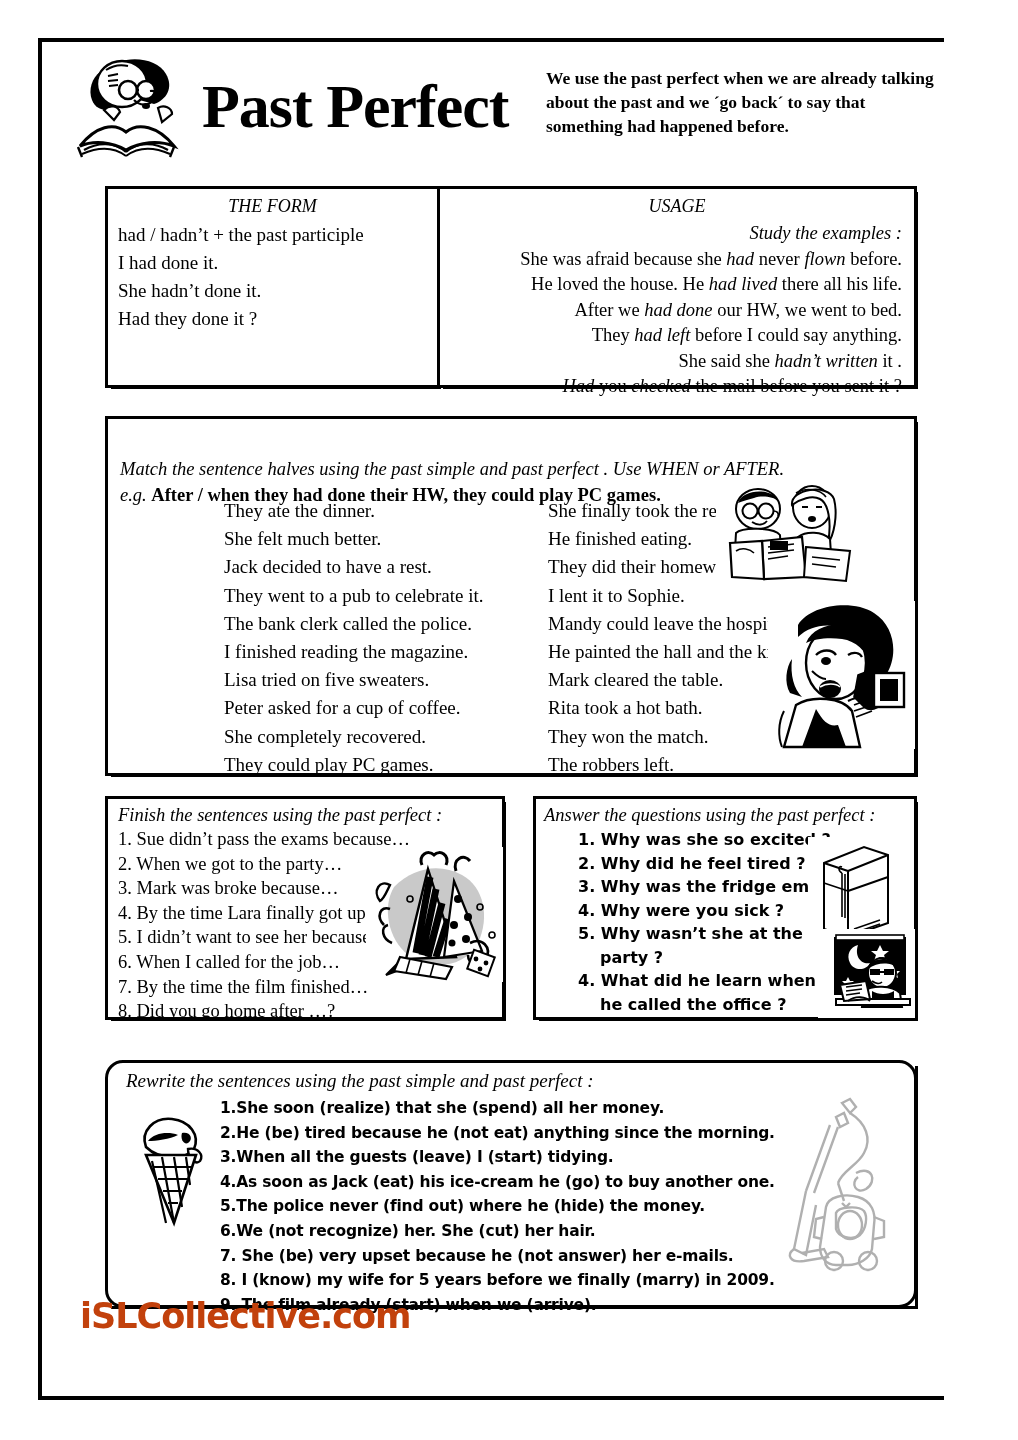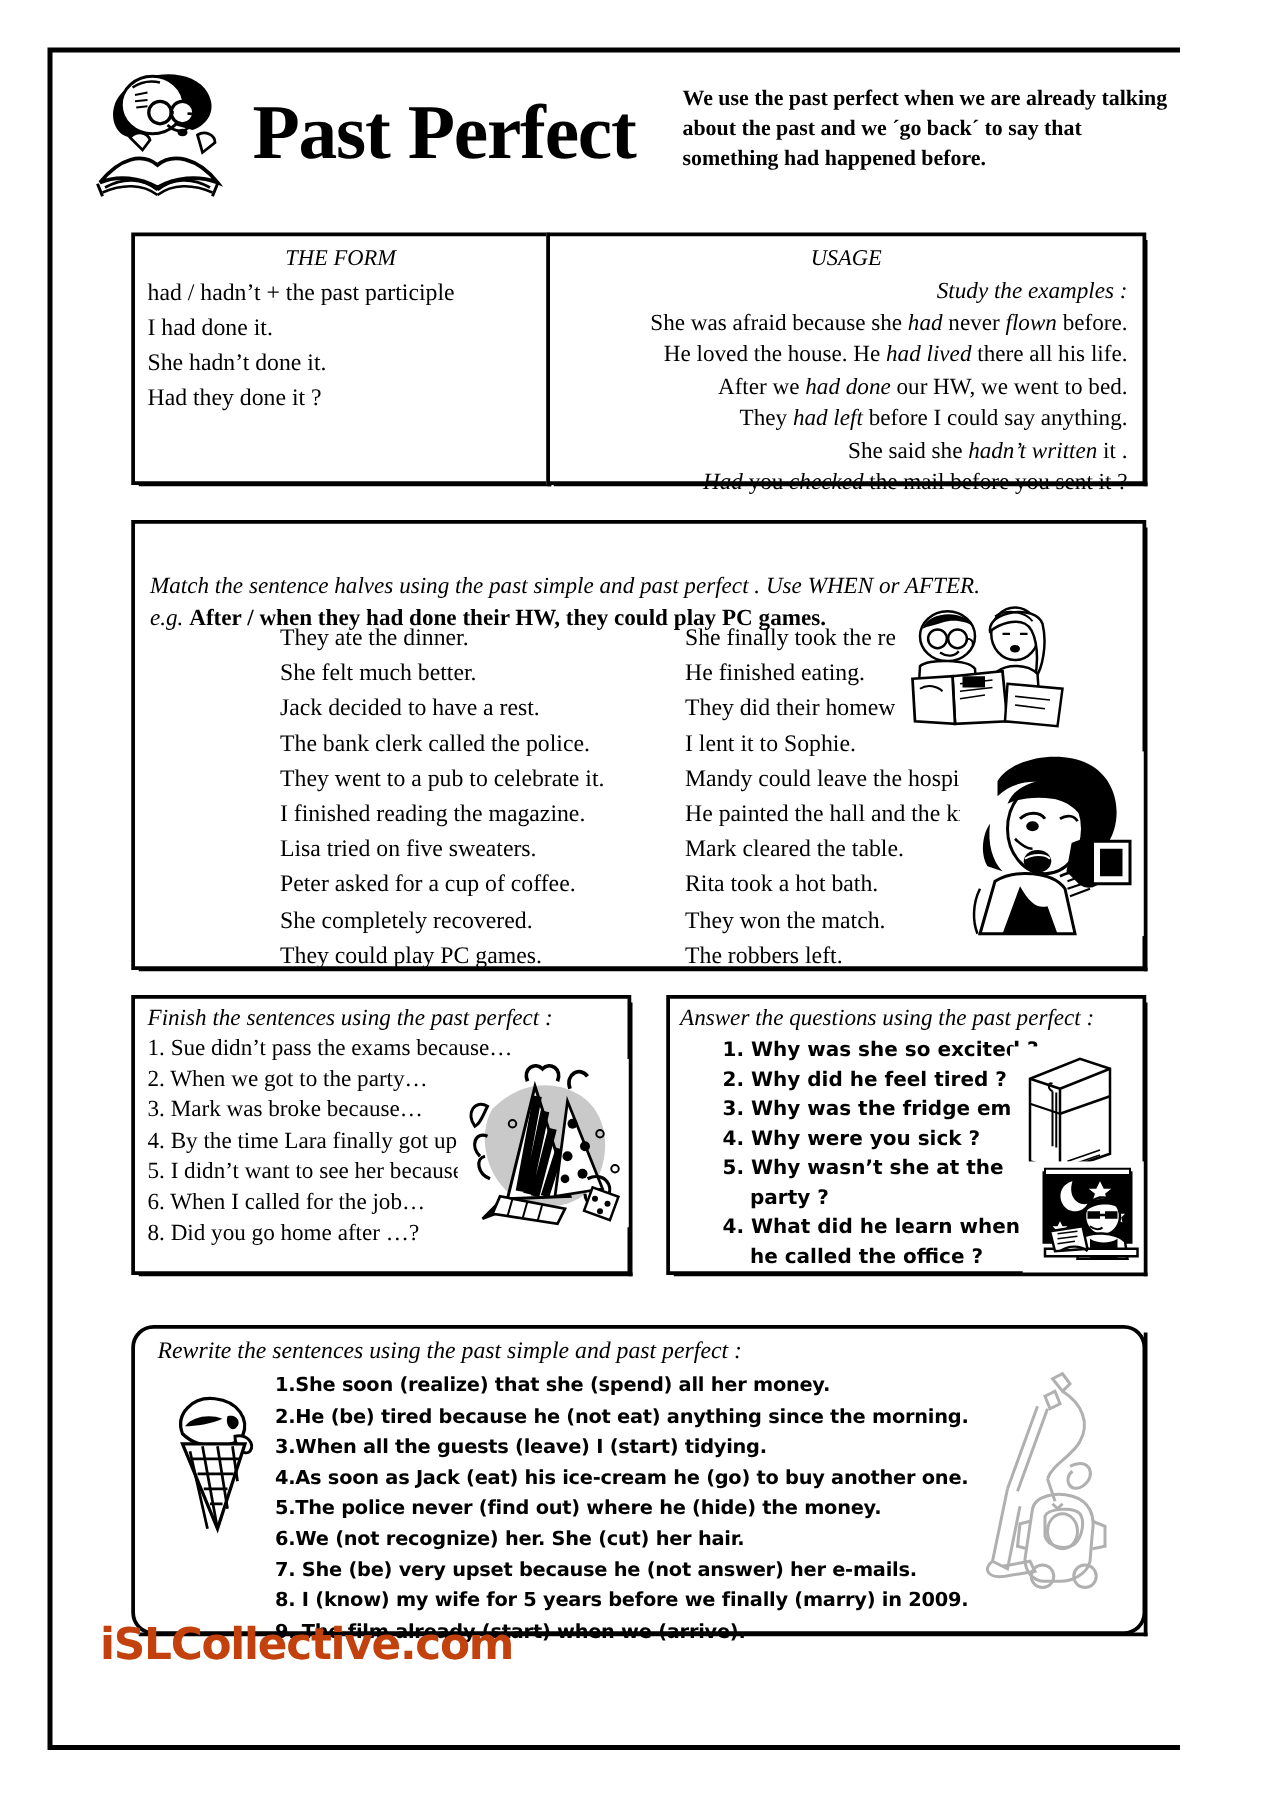--- a/index.html
+++ b/index.html
@@ -136,22 +136,22 @@
         <span class="eg">e.g.</span>
         <span class="bold">After / when they had done their HW, they could play PC games.</span>
       </div>
     </div>
 
     <div class="match-cols">
       <div class="mcol left">
         <div>They ate the dinner.</div>
         <div>She felt much better.</div>
         <div>Jack decided to have a rest.</div>
+        <div>They went to a pub to celebrate it.</div>
         <div>The bank clerk called the police.</div>
-        <div>They went to a pub to celebrate it.</div>
         <div>I finished reading the magazine.</div>
         <div>Lisa tried on five sweaters.</div>
         <div>Peter asked for a cup of coffee.</div>
         <div>She completely recovered.</div>
         <div>They could play PC games.</div>
       </div>
       <div class="mcol right">
         <div>She finally took the red one.</div>
         <div>He finished eating.</div>
         <div>They did their homework.</div>
@@ -220,20 +220,21 @@
 
   <div class="box finish-box">
     <div class="instr">Finish the sentences using the past perfect :</div>
     <div class="items">
       <div>1. Sue didn’t pass the exams because…</div>
       <div>2. When we got to the party…</div>
       <div>3. Mark was broke because…</div>
       <div>4. By the time Lara finally got up..</div>
       <div>5. I didn’t want to see her because.</div>
       <div>6. When I called for the job…</div>
+      <div>7. By the time the film finished…</div>
       <div>8. Did you go home after …?</div>
     </div>
 
     <div class="art" style="left:258px;top:48px;">
       <svg width="140" height="135" viewBox="0 0 140 135">
         <rect x="0" y="0" width="140" height="135" fill="#fff"></rect>
         <path d="M28 40 C48 20 74 16 96 28 C118 40 124 70 112 96 C98 122 62 124 42 108 C22 92 16 60 28 40 Z" fill="#c9c9c9"></path>
         <path d="M62 22 L90 110 L40 112 Z" fill="#fff" stroke="#000" stroke-width="2.4"></path>
         <path d="M64 30 L50 106 M70 42 L56 108 M76 56 L62 110 M82 72 L70 110" stroke="#000" stroke-width="7" fill="none"></path>
         <path d="M88 34 L116 104 L78 110 Z" fill="#fff" stroke="#000" stroke-width="2.2"></path>

